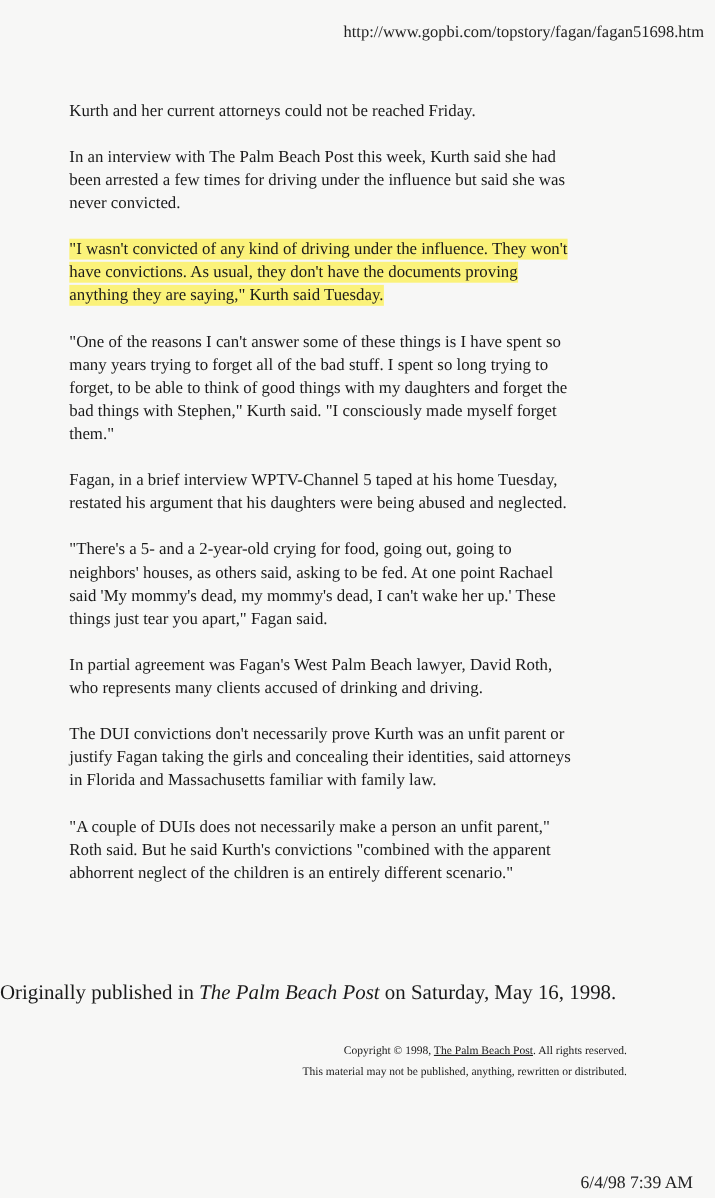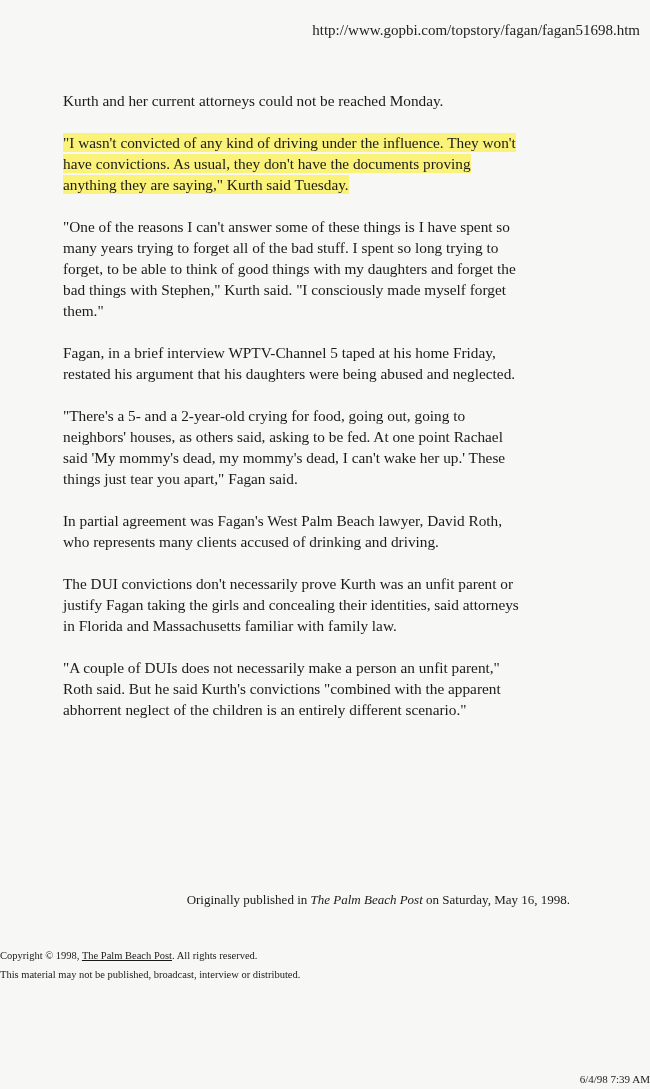--- a/index.html
+++ b/index.html
@@ -19,49 +19,50 @@
       font-size: 15.3px; line-height: 21px;
     }
     .article p { margin: 0 0 21px 0; }
     .hl {
       background: #fbf27a;
       padding: 1px 0;
       box-decoration-break: clone; -webkit-box-decoration-break: clone;
     }
     .publine {
       position: absolute; top: 892px; left: 0; width: 570px;
-      text-align: right; font-size: 13px;
+      text-align: left; font-size: 19px;
     }
     .publine i { font-style: italic; }
     .copyright {
       position: absolute; top: 946px; left: 0; width: 570px;
-      text-align: left; font-size: 10.5px; line-height: 19px;
+      text-align: right; font-size: 10.5px; line-height: 19px;
     }
     .copyright u { text-decoration: underline; }
     .timestamp {
-      position: absolute; bottom: 4px; right: 0;
-      font-size: 11px; color: #222;
+      position: absolute; bottom: 4px; right: 20px;
+      font-size: 16px; color: #222;
     }
   </style>
 </head>
 <body>
 
 <div class="url">http://www.gopbi.com/topstory/fagan/fagan51698.htm</div>
 
 <div class="article">
-  <p>Kurth and her current attorneys could not be reached Monday.</p>
+  <p>Kurth and her current attorneys could not be reached Friday.</p>
+  <p>In an interview with The Palm Beach Post this week, Kurth said she had been arrested a few times for driving under the influence but said she was never convicted.</p>
   <p><span class="hl">"I wasn't convicted of any kind of driving under the influence. They won't have convictions. As usual, they don't have the documents proving anything they are saying," Kurth said Tuesday.</span></p>
   <p>"One of the reasons I can't answer some of these things is I have spent so many years trying to forget all of the bad stuff. I spent so long trying to forget, to be able to think of good things with my daughters and forget the bad things with Stephen," Kurth said. "I consciously made myself forget them."</p>
-  <p>Fagan, in a brief interview WPTV-Channel 5 taped at his home Friday, restated his argument that his daughters were being abused and neglected.</p>
+  <p>Fagan, in a brief interview WPTV-Channel 5 taped at his home Tuesday, restated his argument that his daughters were being abused and neglected.</p>
   <p>"There's a 5- and a 2-year-old crying for food, going out, going to neighbors' houses, as others said, asking to be fed. At one point Rachael said 'My mommy's dead, my mommy's dead, I can't wake her up.' These things just tear you apart," Fagan said.</p>
   <p>In partial agreement was Fagan's West Palm Beach lawyer, David Roth, who represents many clients accused of drinking and driving.</p>
   <p>The DUI convictions don't necessarily prove Kurth was an unfit parent or justify Fagan taking the girls and concealing their identities, said attorneys in Florida and Massachusetts familiar with family law.</p>
   <p>"A couple of DUIs does not necessarily make a person an unfit parent," Roth said. But he said Kurth's convictions "combined with the apparent abhorrent neglect of the children is an entirely different scenario."</p>
 </div>
 
 <div class="publine"><span>Originally published in </span><i>The Palm Beach Post</i><span> on Saturday, May 16, 1998.</span></div>
 
 <div class="copyright">
   <div><span>Copyright © 1998, </span><u>The Palm Beach Post</u><span>. All rights reserved.</span></div>
-  <div>This material may not be published, broadcast, interview or distributed.</div>
+  <div>This material may not be published, anything, rewritten or distributed.</div>
 </div>
 
 <div class="timestamp">6/4/98 7:39 AM</div>
 
 </body></html>

